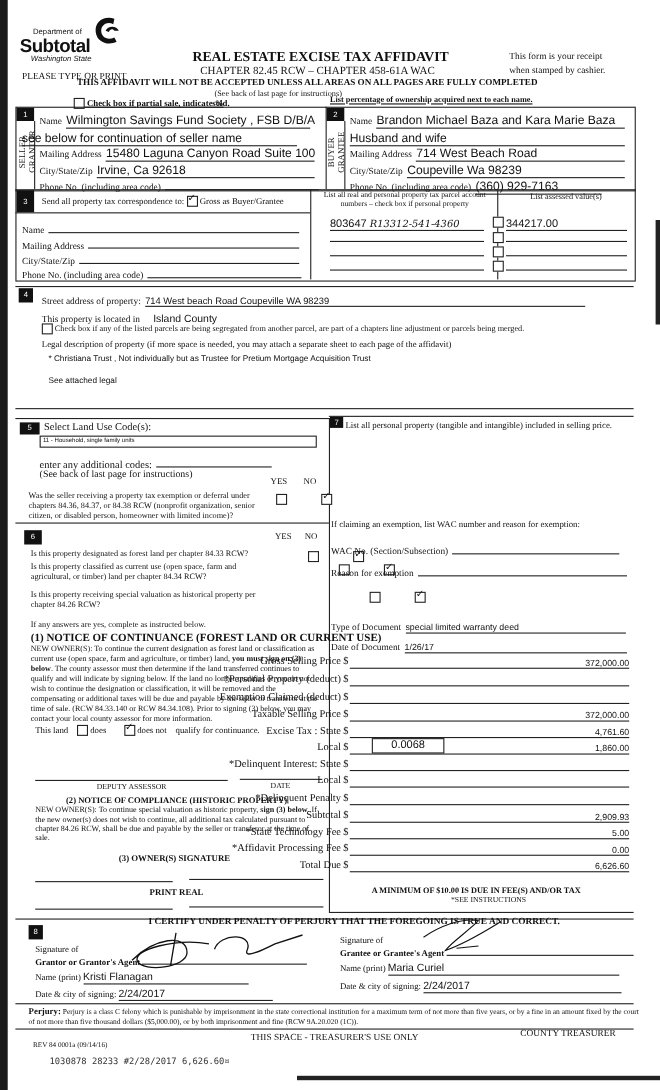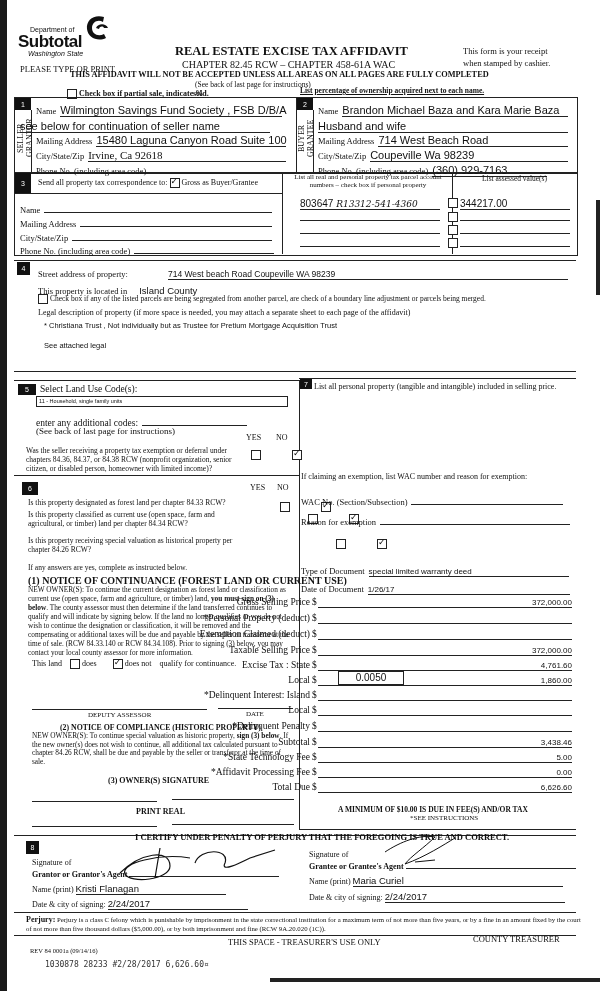--- a/index.html
+++ b/index.html
@@ -71,21 +71,21 @@
 </div>
 <div class="row" style="left:20px;top:116px;" data-name="seller-name-2-row">
   <span class="uline fill" data-name="seller-name-2-field" style="width:250px;">see below for continuation of seller name</span>
 </div>
 <div class="row" style="left:36px;top:130px;" data-name="seller-address-row">
   <span class="lbl" data-name="seller-address-label">Mailing Address</span>
   <span class="uline fill" data-name="seller-address-field" style="width:190px;">15480 Laguna Canyon Road  Suite 100</span>
 </div>
 <div class="row" style="left:36px;top:145px;" data-name="seller-city-row">
   <span class="lbl" data-name="seller-city-label">City/State/Zip</span>
-  <span class="uline fill" data-name="seller-city-field" style="width:198px;font-family:Liberation Serif, serif;">Irvine, Ca 92618</span>
+  <span class="uline fill" data-name="seller-city-field" style="width:198px;">Irvine, Ca 92618</span>
 </div>
 <div class="row" style="left:36px;top:160px;" data-name="seller-phone-row">
   <span class="lbl" data-name="seller-phone-label">Phone No. (including area code)</span>
   <span class="uline fill" data-name="seller-phone-field" style="width:140px;height:10px;"></span>
 </div>
 
 
 <div class="abs blk" data-name="section-2-badge" style="left:297px;top:98px;width:16px;height:12px;">2</div>
 <div class="abs vtext serif" data-name="buyer-side-label" style="left:297px;top:113px;width:16px;height:50px;">BUYER GRANTEE</div>
 <div class="abs" style="left:313px;top:110px;width:1px;height:62px;background:#222;" data-name="buyer-side-divider"></div>
@@ -162,29 +162,29 @@
 </div>
 <div class="row" style="left:460px;top:207px;" data-name="assessed-row-2"><span class="uline" style="width:110px;height:9px;" data-name="assessed-value-field-2"></span></div>
 <div class="row" style="left:460px;top:220px;" data-name="assessed-row-3"><span class="uline" style="width:110px;height:9px;" data-name="assessed-value-field-3"></span></div>
 <div class="row" style="left:460px;top:233px;" data-name="assessed-row-4"><span class="uline" style="width:110px;height:9px;" data-name="assessed-value-field-4"></span></div>
 
 
 <div class="abs" data-name="property-box" style="left:14px;top:260px;width:562px;height:110px;border-top:1px solid #222;border-bottom:1px solid #222;"></div>
 <div class="abs blk" data-name="section-4-badge" style="left:17px;top:262px;width:13px;height:13px;">4</div>
 <div class="row" style="left:38px;top:263px;" data-name="street-row">
   <span class="lbl" data-name="street-label">Street address of property:</span>
-  <span class="uline fill" data-name="street-field" style="width:400px;font-size:8.5px;margin-left:36px;">714 West beach Road Coupeville WA 98239</span>
+  <span class="uline fill" data-name="street-field" style="width:400px;font-size:8.5px;">714 West beach Road Coupeville WA 98239</span>
 </div>
 <div class="row" style="left:38px;top:280px;" data-name="located-row">
   <span class="lbl" data-name="located-label">This property is located in</span>
   <span class="fill" data-name="located-field" style="font-size:9.5px;margin-left:8px;">Island County</span>
 </div>
 <div class="row serif" style="left:38px;top:294px;font-size:7.5px;" data-name="segregated-row">
   <span class="cb" data-name="segregated-checkbox"></span>
-  <span data-name="segregated-label">Check box if any of the listed parcels are being segregated from another parcel, are check of a boundary line adjustment or parcels being merged.</span>
+  <span data-name="segregated-label">Check box if any of the listed parcels are being segregated from another parcel, are part of a chapters line adjustment or parcels being merged.</span>
 </div>
 <div class="abs serif" data-name="legal-label" style="left:38px;top:308px;font-size:8px;white-space:nowrap;">Legal description of property (if more space is needed, you may attach a separate sheet to each page of the affidavit)</div>
 <div class="abs fill" data-name="legal-line-1" style="left:44px;top:321px;font-size:7.5px;white-space:nowrap;">* Christiana Trust , Not individually but as Trustee for Pretium Mortgage Acquisition Trust</div>
 <div class="abs fill" data-name="legal-line-2" style="left:44px;top:341px;font-size:7.5px;">See attached legal</div>
 
 
 <div class="abs" data-name="left-column-box" style="left:14px;top:380px;width:285px;height:448px;border-top:1px solid #222;border-right:1px solid #222;"></div>
 <div class="abs blk" data-name="section-5-badge" style="left:18px;top:384px;width:18px;height:11px;">5</div>
 <div class="abs serif" data-name="land-use-title" style="left:40px;top:384px;font-size:9.5px;">Select Land Use Code(s):</div>
 <div class="abs box sans" data-name="land-use-select" style="left:36px;top:396px;width:248px;height:9px;font-size:5.5px;line-height:9px;padding-left:2px;">11 - Household, single family units</div>
@@ -267,29 +267,29 @@
 </div>
 
 
 <div data-name="fees-table">
   <div class="fee-lbl" style="right:290px;top:597px;" data-name="fee-label-gross">Gross Selling Price</div>
   <div class="fee-lbl" style="right:290px;top:613px;" data-name="fee-label-personal">*Personal Property (deduct)</div>
   <div class="fee-lbl" style="right:290px;top:629px;" data-name="fee-label-exemption">Exemption Claimed (deduct)</div>
   <div class="fee-lbl" style="right:290px;top:645px;" data-name="fee-label-taxable">Taxable Selling Price</div>
   <div class="fee-lbl" style="right:290px;top:660px;" data-name="fee-label-state">Excise Tax : State</div>
   <div class="fee-lbl" style="right:290px;top:675px;" data-name="fee-label-local">Local</div>
-  <div class="fee-lbl" style="right:290px;top:690px;" data-name="fee-label-delinq-state">*Delinquent Interest: Island</div>
+  <div class="fee-lbl" style="right:290px;top:690px;" data-name="fee-label-delinq-state">*Delinquent Interest: State</div>
   <div class="fee-lbl" style="right:290px;top:705px;" data-name="fee-label-delinq-local">Local</div>
   <div class="fee-lbl" style="right:290px;top:721px;" data-name="fee-label-penalty">*Delinquent Penalty</div>
   <div class="fee-lbl" style="right:290px;top:737px;" data-name="fee-label-subtotal">Subtotal</div>
   <div class="fee-lbl" style="right:290px;top:752px;" data-name="fee-label-technology">*State Technology Fee</div>
   <div class="fee-lbl" style="right:290px;top:767px;" data-name="fee-label-processing">*Affidavit Processing Fee</div>
   <div class="fee-lbl" style="right:290px;top:782px;" data-name="fee-label-total">Total Due</div>
 
-  <div class="abs box fill" data-name="local-rate-box" style="left:338px;top:671px;width:64px;height:12px;font-size:10px;text-align:center;line-height:12px;">0.0050</div>
+  <div class="abs box fill" data-name="local-rate-box" style="left:338px;top:671px;width:64px;height:12px;font-size:10px;text-align:center;line-height:12px;">0.0068</div>
 
   <div class="abs serif" style="left:313px;top:0;" data-name="currency-column"></div>
   <div class="abs serif" style="left:312px;top:597px;font-size:9.5px;left:312px;" data-name="dollar-sign"></div>
 
   <div class="row" style="left:312px;top:597px;font-size:9.5px;" data-name="fee-row-gross"><span data-name="dollar-sign">$</span></div>
   <div class="row" style="left:312px;top:613px;font-size:9.5px;" data-name="fee-row-personal"><span data-name="dollar-sign">$</span></div>
   <div class="row" style="left:312px;top:629px;font-size:9.5px;" data-name="fee-row-exemption"><span data-name="dollar-sign">$</span></div>
   <div class="row" style="left:312px;top:645px;font-size:9.5px;" data-name="fee-row-taxable"><span data-name="dollar-sign">$</span></div>
   <div class="row" style="left:312px;top:660px;font-size:9.5px;" data-name="fee-row-state"><span data-name="dollar-sign">$</span></div>
   <div class="row" style="left:312px;top:675px;font-size:9.5px;" data-name="fee-row-local"><span data-name="dollar-sign">$</span></div>
@@ -304,21 +304,21 @@
 <div class="abs" data-name="fee-values" style="left:0;top:0;">
   <div class="amt uline" style="left:472px;top:598px;width:116px;height:10px;" data-name="gross-selling-price-value">372,000.00</div>
   <div class="amt uline" style="left:472px;top:614px;width:116px;height:10px;" data-name="personal-property-value"></div>
   <div class="amt uline" style="left:472px;top:630px;width:116px;height:10px;" data-name="exemption-claimed-value"></div>
   <div class="amt uline" style="left:472px;top:646px;width:116px;height:10px;" data-name="taxable-selling-price-value">372,000.00</div>
   <div class="amt uline" style="left:472px;top:661px;width:116px;height:10px;" data-name="excise-tax-state-value">4,761.60</div>
   <div class="amt uline" style="left:472px;top:676px;width:116px;height:10px;" data-name="excise-tax-local-value">1,860.00</div>
   <div class="amt uline" style="left:472px;top:691px;width:116px;height:10px;" data-name="delinquent-interest-state-value"></div>
   <div class="amt uline" style="left:472px;top:706px;width:116px;height:10px;" data-name="delinquent-interest-local-value"></div>
   <div class="amt uline" style="left:472px;top:722px;width:116px;height:10px;" data-name="delinquent-penalty-value"></div>
-  <div class="amt uline" style="left:472px;top:738px;width:116px;height:10px;" data-name="subtotal-value">3,438.46</div>
+  <div class="amt uline" style="left:472px;top:738px;width:116px;height:10px;" data-name="subtotal-value">2,909.93</div>
   <div class="amt uline" style="left:472px;top:753px;width:116px;height:10px;" data-name="state-technology-fee-value">5.00</div>
   <div class="amt uline" style="left:472px;top:768px;width:116px;height:10px;" data-name="affidavit-processing-fee-value">0.00</div>
   <div class="amt uline" style="left:472px;top:783px;width:116px;height:10px;" data-name="total-due-value">6,626.60</div>
 </div>
 <style>
   
   [data-name="fee-values"] .amt { left: 319px !important; width: 260px !important; width: 262px; }
   [data-name="fee-values"] .amt { left: 318px !important; width: 262px !important; max-width: 262px; }
   [data-name="fee-values"] .amt { left: 318px !important; }
 </style>

